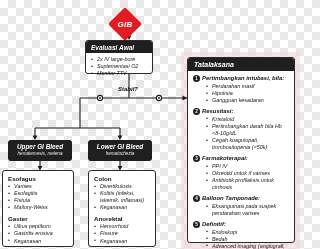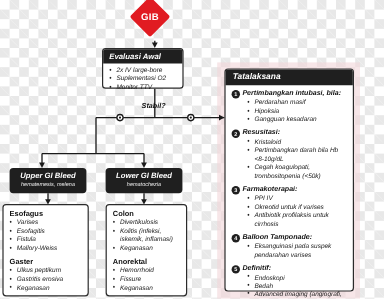--- a/index.html
+++ b/index.html
@@ -16,21 +16,21 @@
     background-position:0 0,8px 8px;
   }
   .stage{position:absolute;left:0;top:0;width:300px;height:249px;}
   .pinkpanel{
     position:absolute;left:181px;top:52px;width:119px;height:197px;
     background:rgba(242,214,218,0.62);
   }
   svg.lines{position:absolute;left:0;top:0;width:300px;height:249px;overflow:visible;}
 
   
-  .diamond-wrap{position:absolute;left:106px;top:2px;width:48px;height:34px;}
+  .diamond-wrap{position:absolute;left:106px;top:12px;width:48px;height:34px;font-style:italic;}
   .diamond{
     position:absolute;left:7px;top:0px;width:24px;height:24px;
     background:#e11b22;transform:rotate(45deg);border-radius:2px;
   }
   .diamond-label{
     position:absolute;left:0;top:0;width:38px;height:24px;
     display:flex;align-items:center;justify-content:center;
     color:#fff;font-weight:bold;font-size:8px;letter-spacing:.3px;
   }
 

